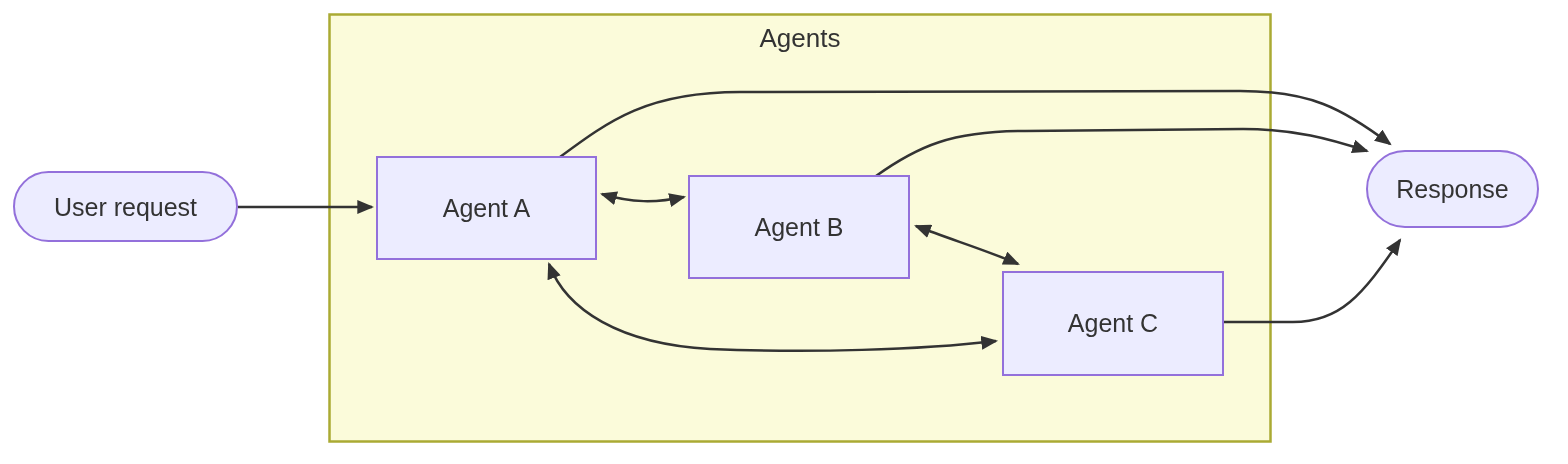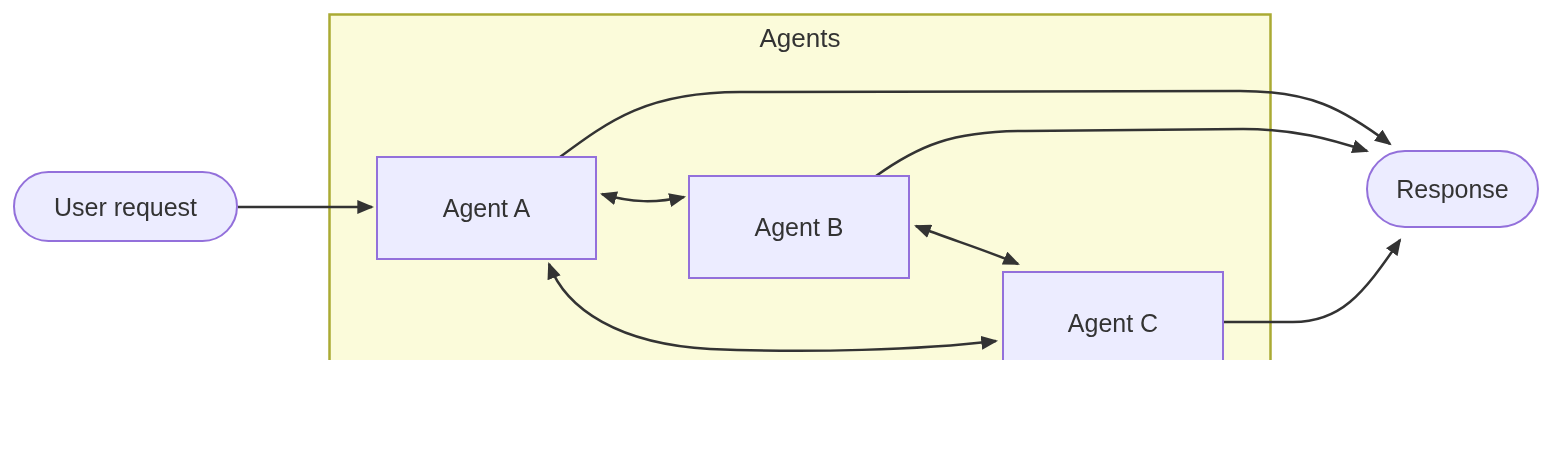--- a/index.html
+++ b/index.html
@@ -5,21 +5,21 @@
   :root{
     --node-fill:#ECECFF;
     --node-border:#9370DB;
     --cluster-fill:#FBFBDA;
     --cluster-border:#AAAA33;
     --edge-color:#333333;
     --text-color:#333333;
     --page-bg:#FFFFFF;
   }
   html,body{margin:0;padding:0;background:var(--page-bg);}
-  .stage{width:1568px;height:360px;position:relative;overflow:hidden;}
+  .stage{width:1568px;height:464px;position:relative;overflow:hidden;}
   svg{display:block;}
   .cluster-rect{fill:var(--cluster-fill);stroke:var(--cluster-border);stroke-width:2.5;}
   .node-rect{fill:var(--node-fill);stroke:var(--node-border);stroke-width:2;}
   .edge{fill:none;stroke:var(--edge-color);stroke-width:2.5;}
   text{
     font-family:"Liberation Sans","DejaVu Sans",sans-serif;
     fill:var(--text-color);
     font-size:25px;
     text-anchor:middle;
   }

